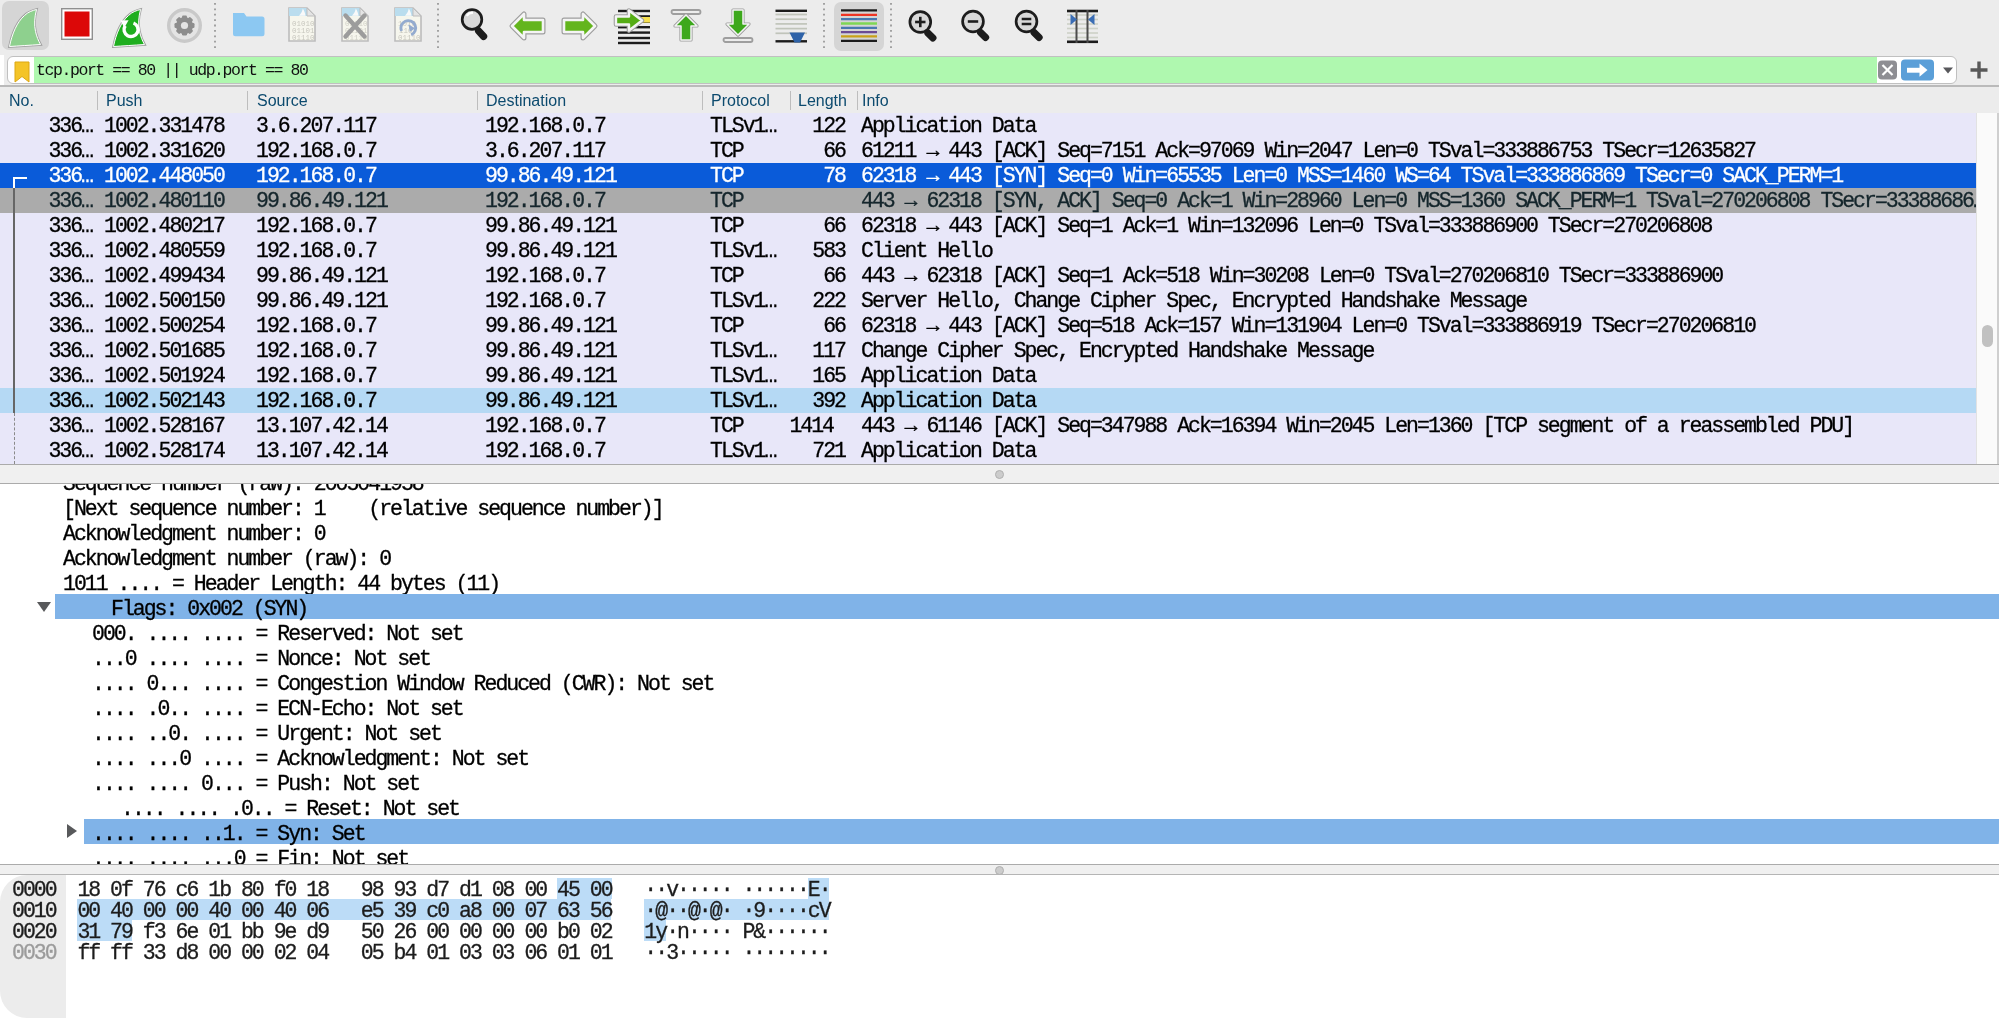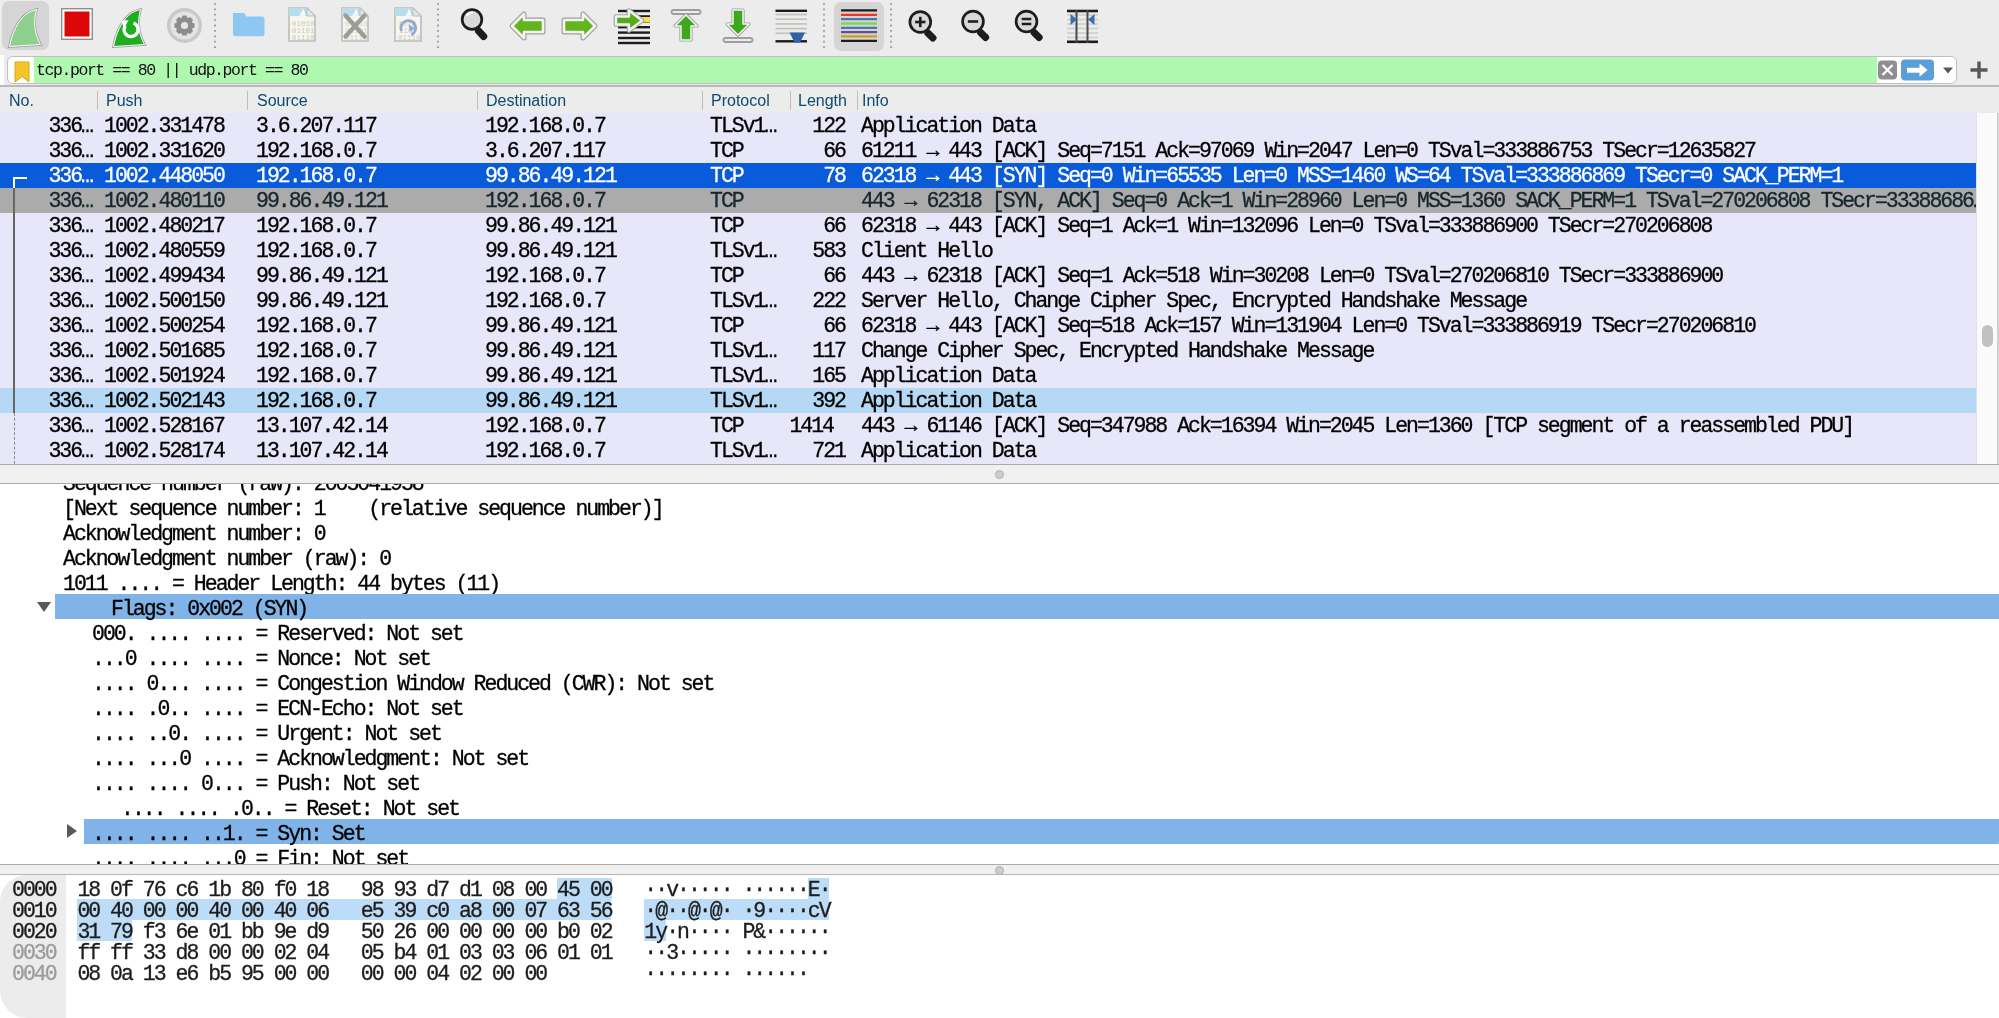--- a/index.html
+++ b/index.html
@@ -440,14 +440,13 @@
 <div class="hhl" style="left:557px;top:3px;width:54.5px;"></div>
     <div class="hhl" style="left:807.7px;top:3px;width:21.8px;"></div>
     <div class="hhl" style="left:77.4px;top:24px;width:534.1px;"></div>
     <div class="hhl" style="left:644.2px;top:24px;width:185.3px;"></div>
     <div class="hhl" style="left:77.4px;top:45px;width:54.5px;"></div>
     <div class="hhl" style="left:644.2px;top:45px;width:21.8px;"></div>
     <div class="hxl m" style="top:5px;"><span style="color:#1c1c1c">0000</span>  18 0f 76 c6 1b 80 f0 18   98 93 d7 d1 08 00 45 00   ··v····· ······E·</div>
     <div class="hxl m" style="top:26px;"><span style="color:#1c1c1c">0010</span>  00 40 00 00 40 00 40 06   e5 39 c0 a8 00 07 63 56   ·@··@·@· ·9····cV</div>
     <div class="hxl m" style="top:47px;"><span style="color:#1c1c1c">0020</span>  31 79 f3 6e 01 bb 9e d9   50 26 00 00 00 00 b0 02   1y·n···· P&amp;······</div>
     <div class="hxl m" style="top:68px;"><span style="color:#9b9b9b">0030</span>  ff ff 33 d8 00 00 02 04   05 b4 01 03 03 06 01 01   ··3····· ········</div>
-    <div class="hxl m" style="top:89px;"><span style="color:#9b9b9b">0040</span>  08 0a 13 e6 b5 95 00 00   00 00 04 02 00 00         ········ ······</div>
   </div>
 
 </body></html>

